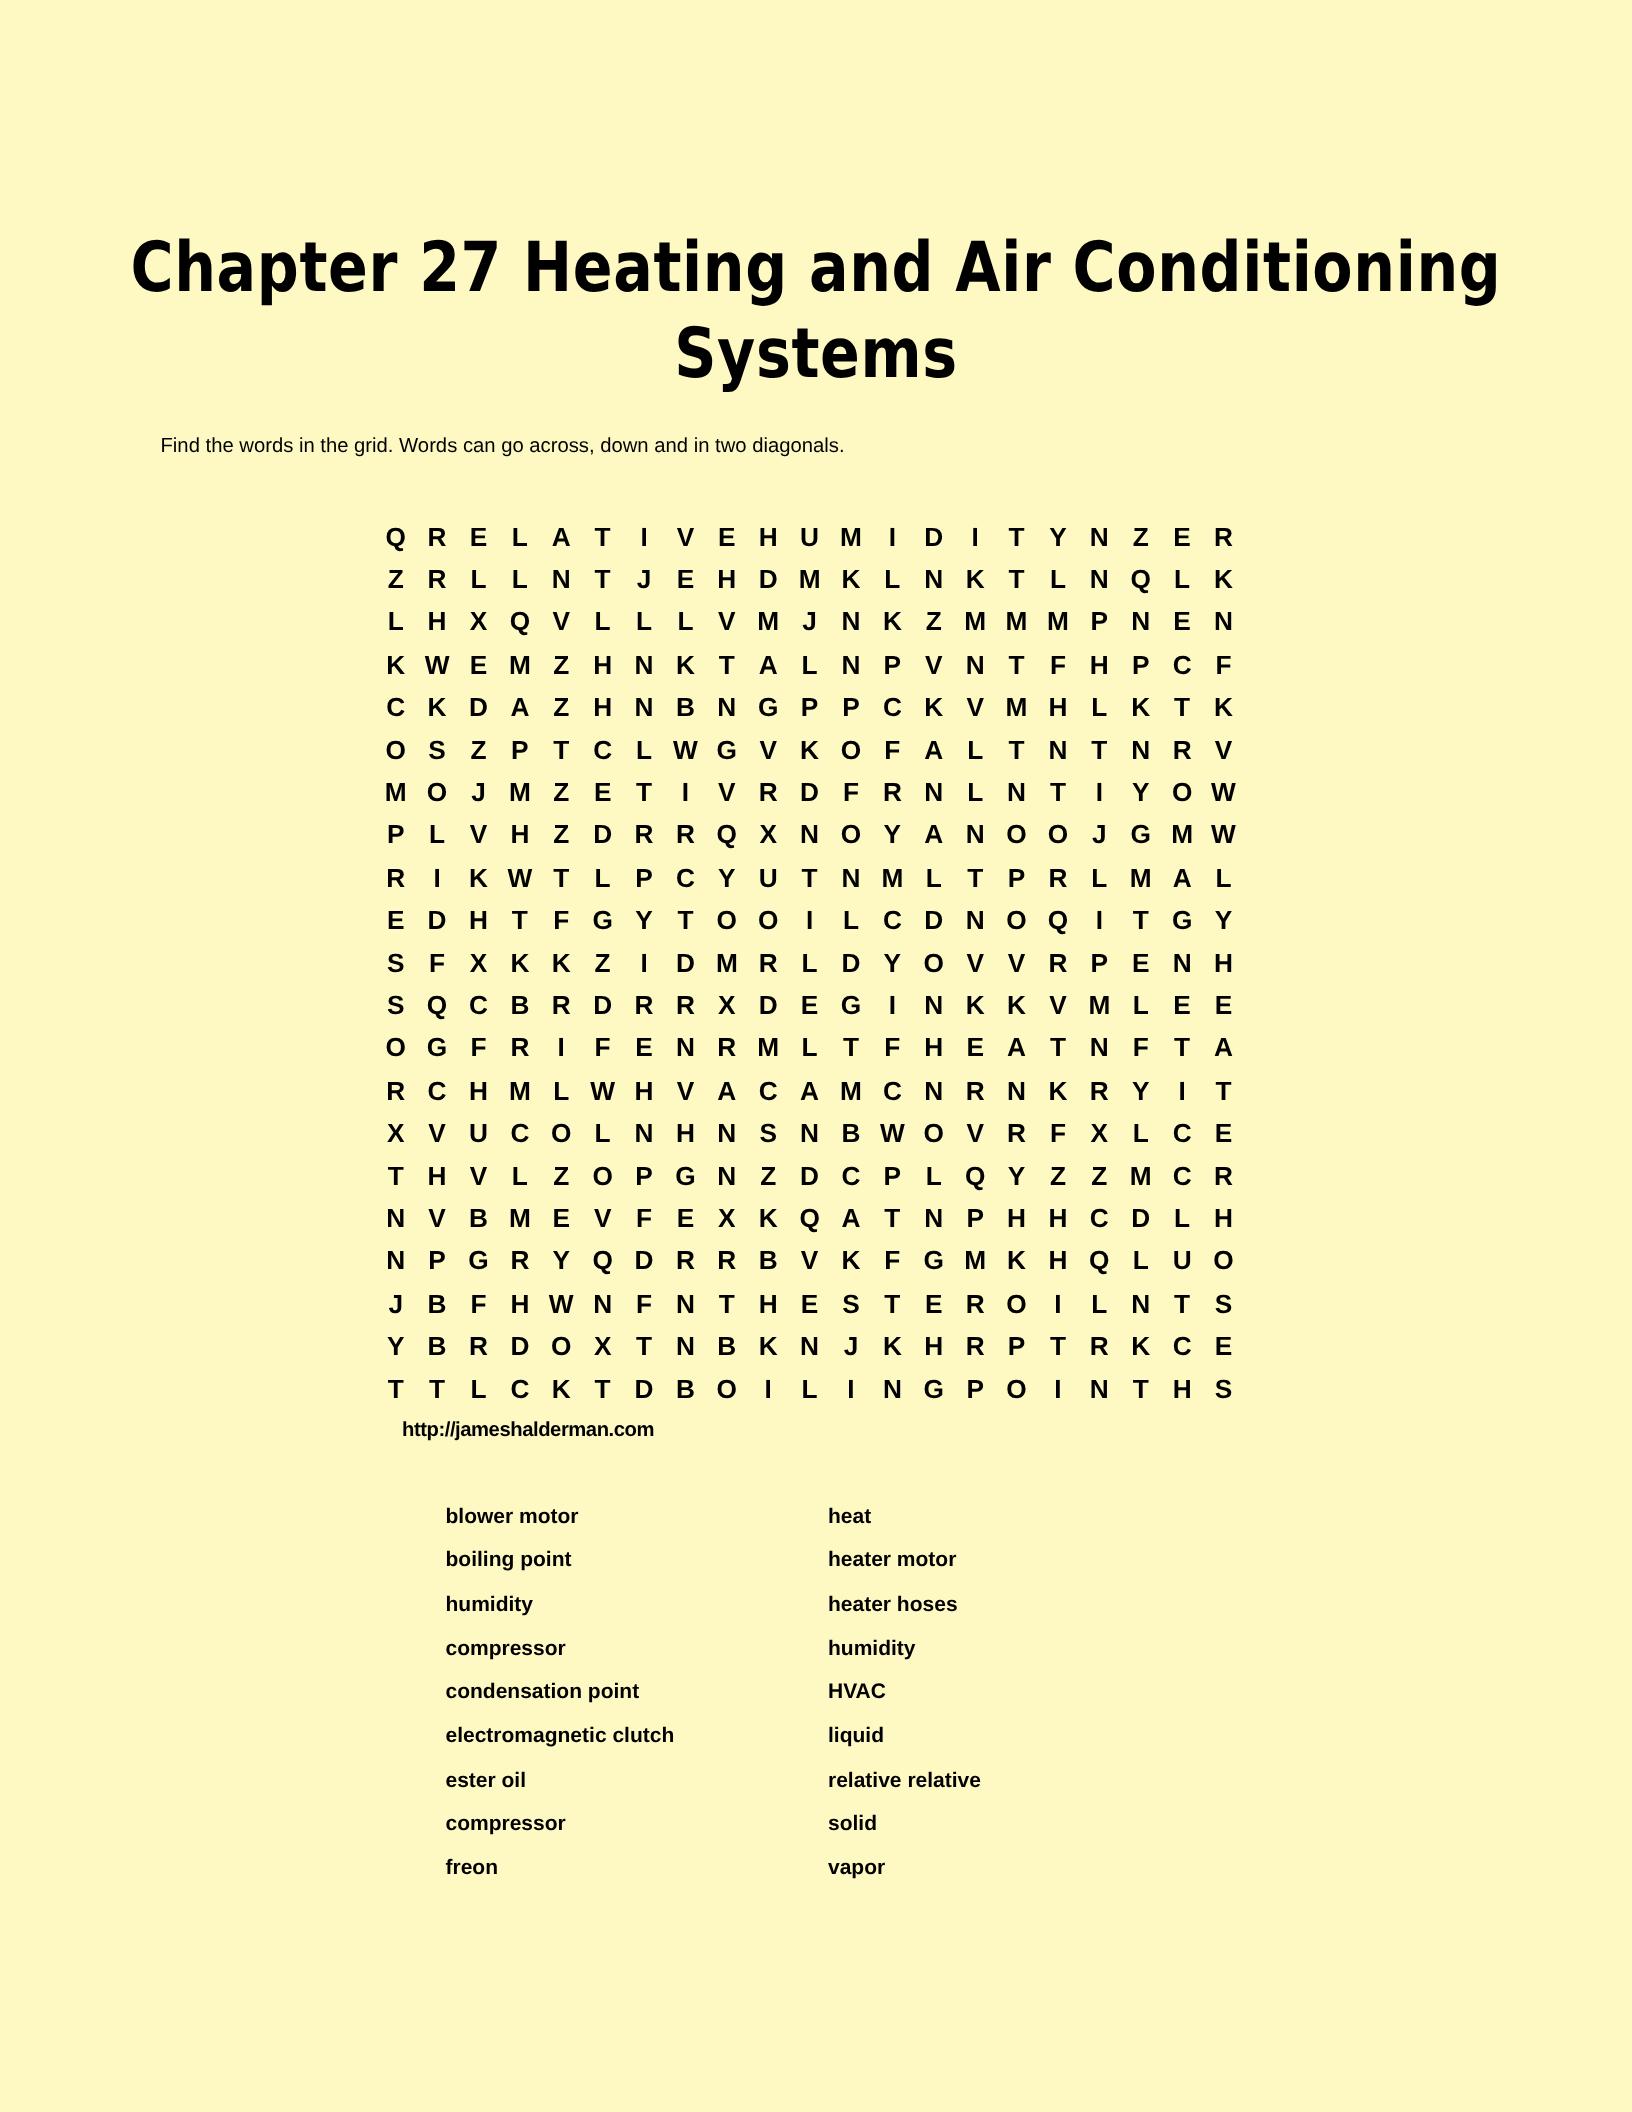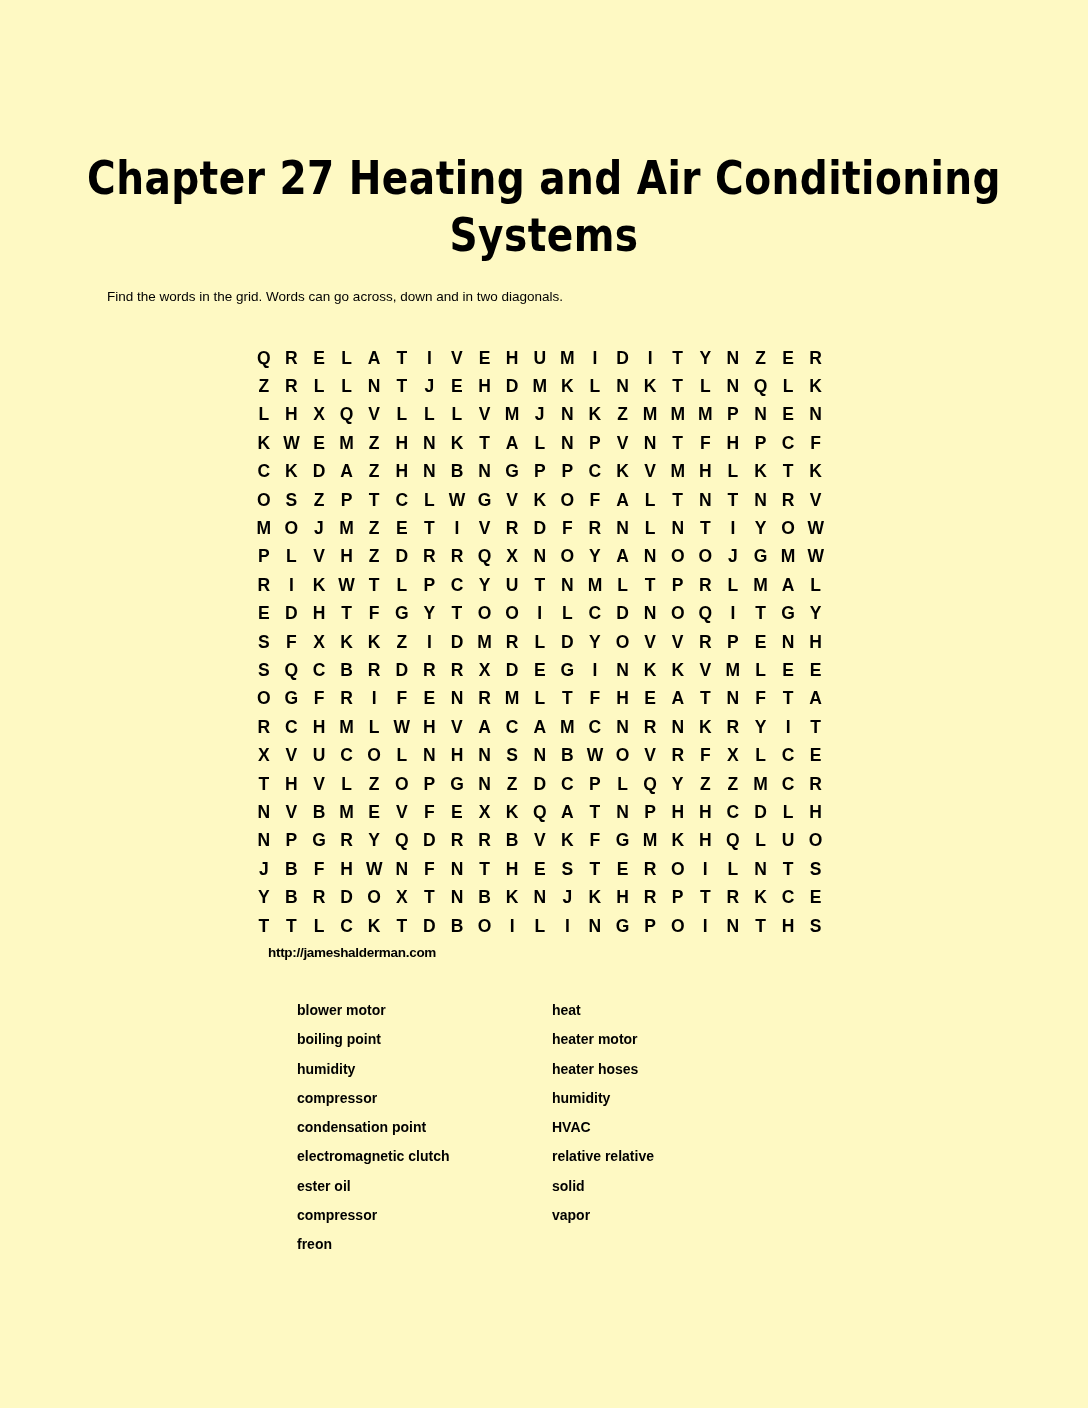--- a/index.html
+++ b/index.html
@@ -545,18 +545,19 @@
       <div class="word">compressor</div>
       <div class="word">freon</div>
     </div>
 
   <div class="word-col word-col-right" id="words-right">
       <div class="word">heat</div>
       <div class="word">heater motor</div>
       <div class="word">heater hoses</div>
       <div class="word">humidity</div>
       <div class="word">HVAC</div>
+      <div class="word">liquid</div>
       <div class="word">relative relative</div>
       <div class="word">solid</div>
       <div class="word">vapor</div>
     </div>
 
 </div>
 
 </body></html>

